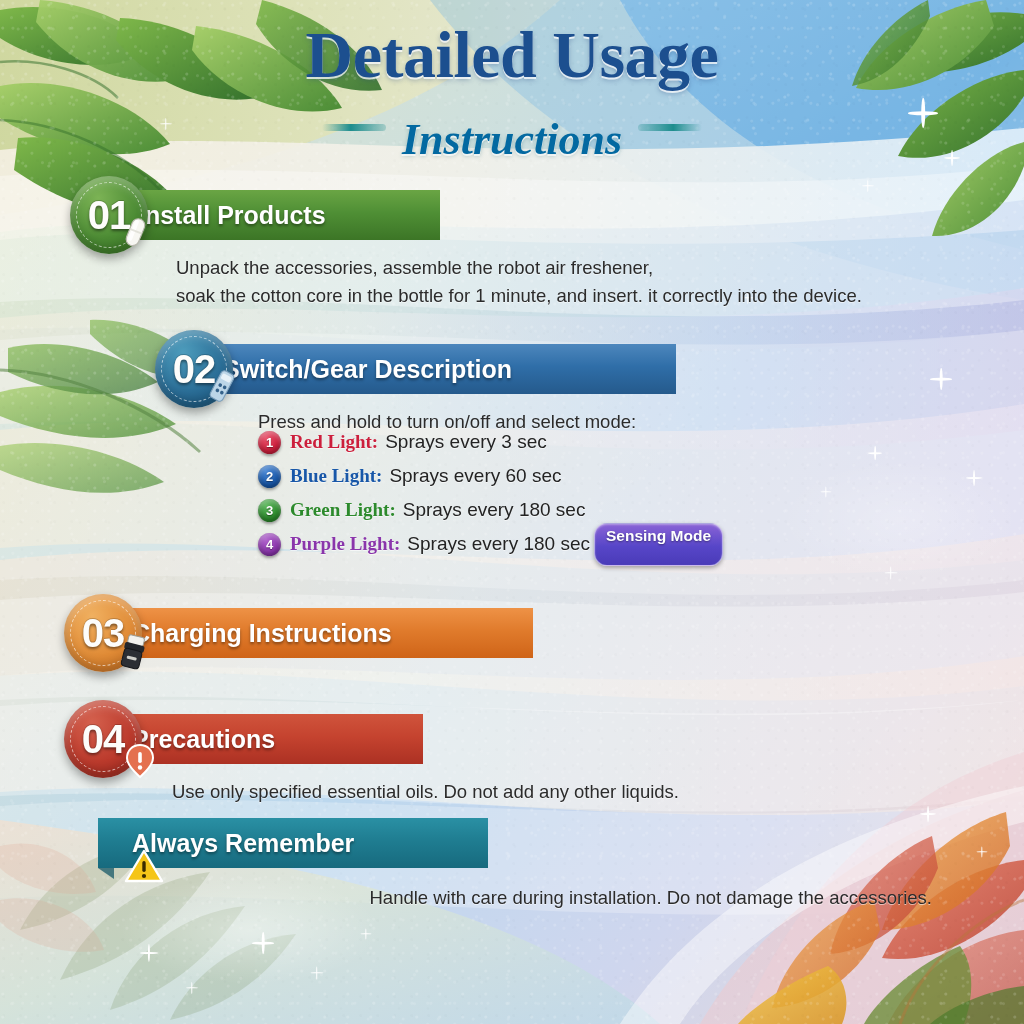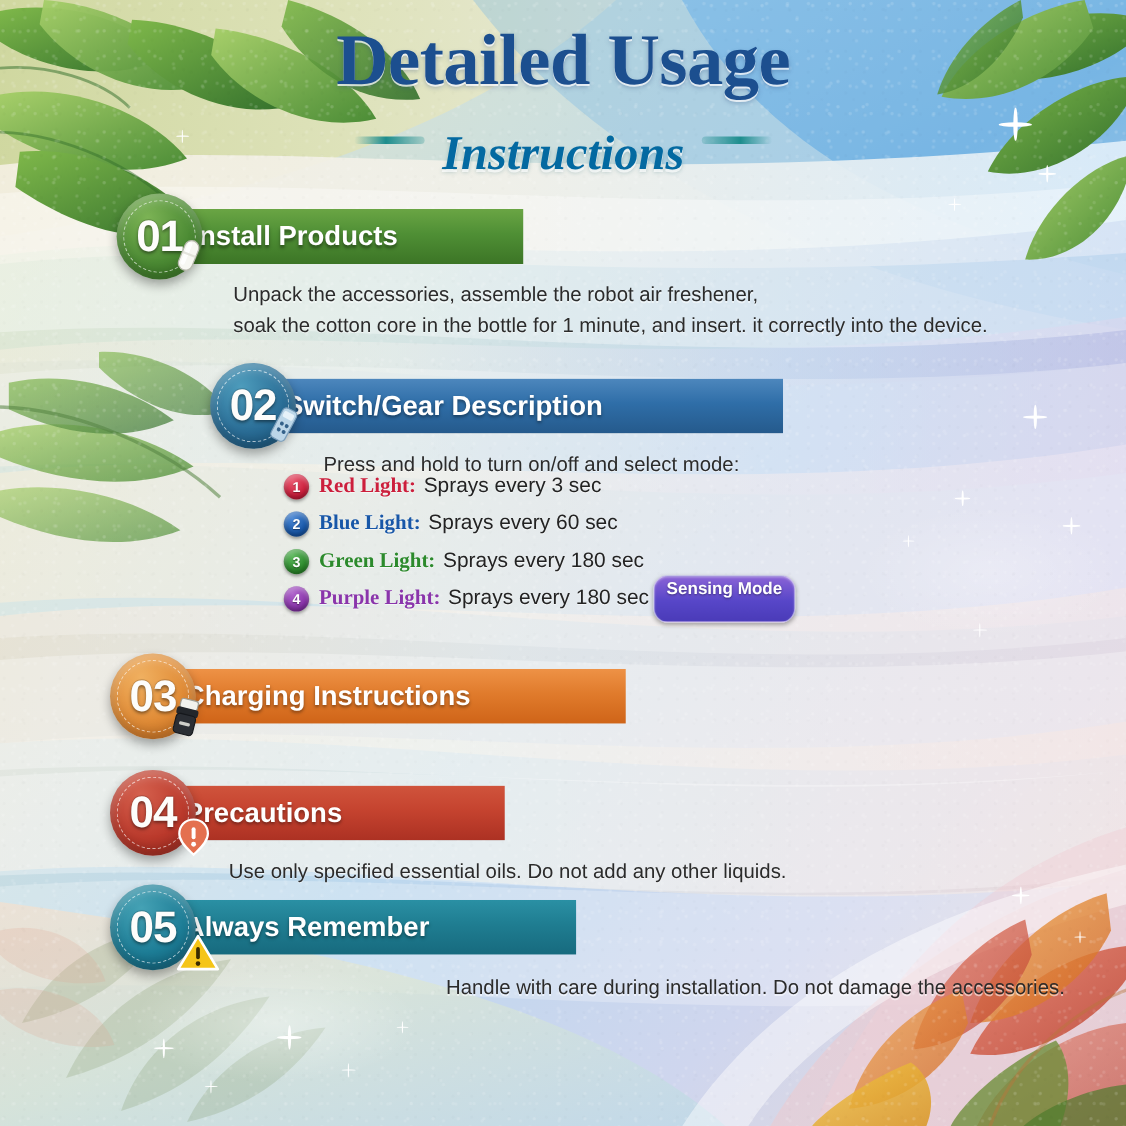--- a/index.html
+++ b/index.html
@@ -63,21 +63,21 @@
     font-size:44px; color:#0369a1;
     text-shadow:0 2px 0 rgba(255,255,255,.7), 0 2px 4px rgba(20,90,100,.3);
     margin-top:24px;
   }
   .dash { width:64px; height:7px; border-radius:4px;
     background:linear-gradient(90deg,rgba(29,141,141,0),#1d8d8d 45%,rgba(29,141,141,.25));
   }
   .dash.r { background:linear-gradient(270deg,rgba(29,141,141,0),#1d8d8d 45%,rgba(29,141,141,.25)); }
 
   
-  .section { position:absolute; left:0; width:100%;padding-left:36px; }
+  .section { position:absolute; left:0; width:100%; }
 
   .ribbon-row { position:relative; height:50px; }
 
   .badge {
     position:absolute; left:0; top:-14px;
     width:78px; height:78px; border-radius:50%;
     display:flex; align-items:center; justify-content:center;
     box-shadow:0 5px 10px rgba(0,0,0,.33), inset 0 -6px 12px rgba(0,0,0,.22), inset 0 6px 10px rgba(255,255,255,.30);
     z-index:4;
   }
@@ -458,23 +458,20 @@
                   background:linear-gradient(180deg,#d0543c,#c5432f 45%,#ac3123);">
         <span class="rib-title">Precautions</span>
       </div>
       <div class="ribbon-fold" style="left:34px; background:#8e2418;"></div>
     </div>
     <div class="body-text" style="margin-left:172px; margin-top:14px; width:760px;">Use only specified essential oils. Do not add any other liquids.</div>
   </div>
 
   <div class="section" style="top:818px;">
     <div class="ribbon-row" style="margin-left:64px;">
-      <div class="badge" style="background:radial-gradient(circle at 36% 28%, #45a2b5, #1d7d96 55%, #0c5670);">
-        <span>05</span>
-      </div>
 
       <svg class="badge-icon" style="left:60px;top:30px;" width="40" height="36" viewBox="0 0 40 36">
         <path d="M20 3 L38 33 L2 33 Z" fill="#f5c518" stroke="#fff" stroke-width="2.4" stroke-linejoin="round"></path>
         <rect x="18.3" y="13" width="3.4" height="11" rx="1.7" fill="#3a2c00"></rect>
         <circle cx="20" cy="28" r="2.1" fill="#3a2c00"></circle>
       </svg>
       <div class="ribbon" style="left:34px; width:390px;
                   background:linear-gradient(180deg,#2a90a4,#1f7d91 45%,#176a7e);">
         <span class="rib-title">Always Remember</span>
       </div>

